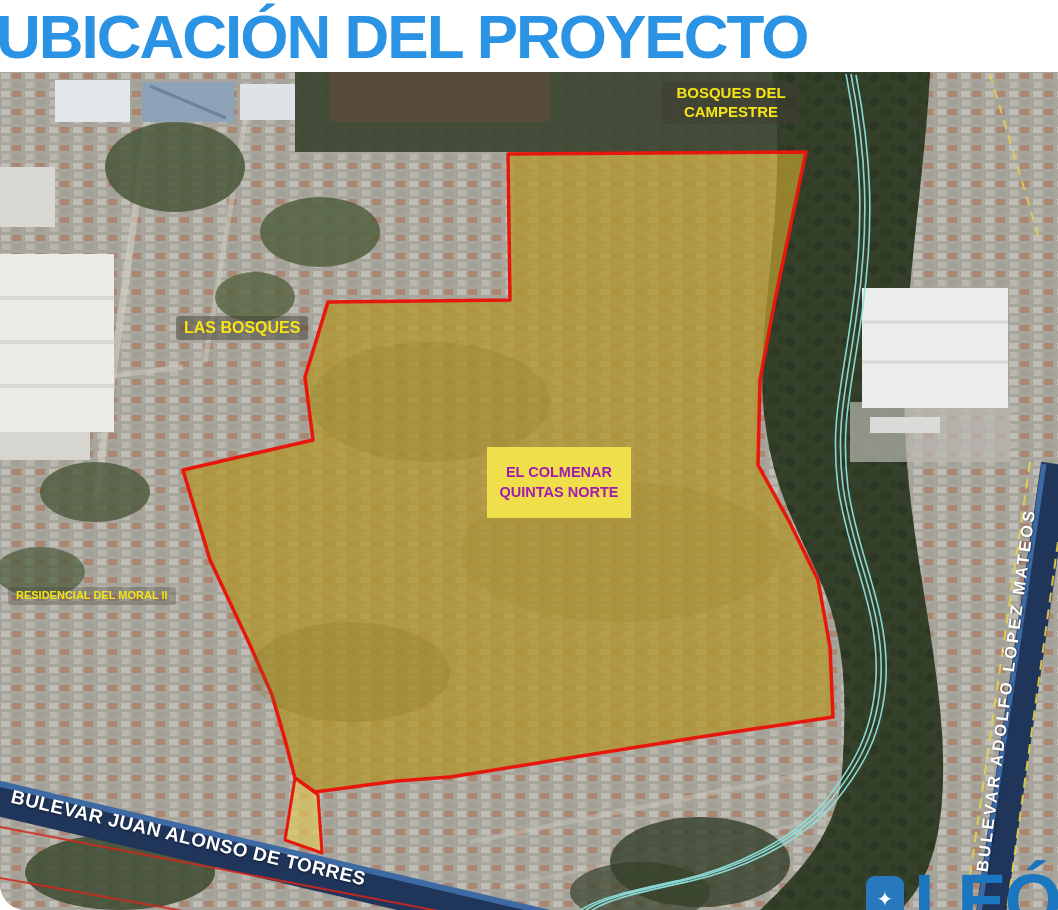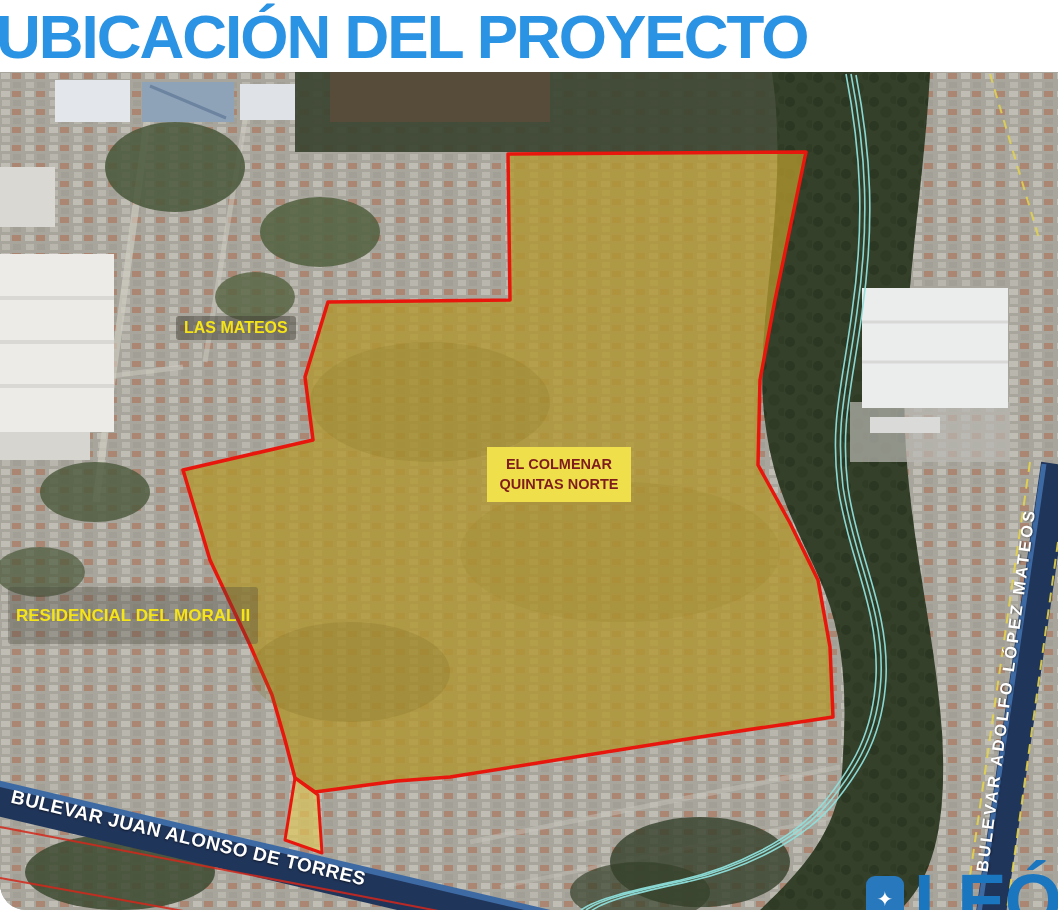--- a/index.html
+++ b/index.html
@@ -9,26 +9,26 @@
   .title-band h1{margin:0 0 0 -4px;font-size:62px;line-height:74px;font-weight:bold;
        color:#2B93E3;letter-spacing:-2px;white-space:nowrap;}
   .map{position:absolute;left:0;top:72px;width:1058px;height:838px;overflow:hidden;
        border-bottom-left-radius:26px;background:#a7a59c;}
   .map svg{position:absolute;left:0;top:0;}
   .lbl{position:absolute;font-weight:bold;color:#F4E418;text-align:center;
        line-height:1.25;border-radius:3px;}
   .lbl.dark{background:rgba(62,60,50,0.48);padding:2px 8px;}
   .lbl-bosques{left:662px;top:10px;width:122px;font-size:15px;}
   .lbl-quintas{left:176px;top:244px;font-size:16px;}
-  .lbl-moral2{left:8px;top:515px;font-size:17px;background:rgba(70,68,58,0.32);
-       padding:18px 8px;}
+  .lbl-moral2{left:8px;top:515px;font-size:11px;background:rgba(70,68,58,0.32);
+       padding:2px 8px;}
   .lbl-moral1{left:556px;top:769px;font-size:14.5px;}
   .project-box{position:absolute;left:487px;top:375px;width:140px;background:#EFDF4A;
-       color:#7f1d1d;font-weight:bold;font-size:14.5px;text-align:center;
-       line-height:1.35;padding:8px 2px;}
+       color:#a21caf;font-weight:bold;font-size:14.5px;text-align:center;
+       line-height:1.35;padding:16px 2px;}
   .road-label{position:absolute;color:#ffffff;font-weight:bold;white-space:nowrap;
        text-shadow:0 1px 2px rgba(0,0,0,0.55);}
   .road-label.torres{left:14px;top:714px;font-size:19px;letter-spacing:0.5px;
        transform-origin:0 0;transform:rotate(13.2deg);}
   .road-label.mateos{left:1006px;top:618px;font-size:16.5px;letter-spacing:3px;
        transform:translate(-50%,-50%) rotate(-82.5deg);}
   .leon-logo{position:absolute;left:866px;top:792px;display:flex;align-items:flex-start;}
   .leon-icon{width:38px;height:46px;margin-top:12px;background:#2878BE;border-radius:9px;
        display:flex;align-items:center;justify-content:center;color:#ffffff;
        font-size:20px;}
@@ -132,21 +132,25 @@
 
     <g>
       <line x1="1056" y1="392" x2="990" y2="848" stroke="#20355A" stroke-width="30"></line>
       <line x1="1044" y1="392" x2="978" y2="848" stroke="#3e6aa4" stroke-width="5"></line>
       <line x1="1030" y1="390" x2="964" y2="845" stroke="#e6d44a" stroke-width="2" stroke-dasharray="10 7" opacity="0.9"></line>
       <line x1="1058" y1="470" x2="1006" y2="845" stroke="#e6d44a" stroke-width="2" stroke-dasharray="10 7" opacity="0.9"></line>
     </g>
     <line x1="990" y1="2" x2="1040" y2="170" stroke="#e6d44a" stroke-width="2" stroke-dasharray="9 7" opacity="0.85"></line>
   </svg>
 
-  <div class="lbl dark lbl-quintas">LAS MATEOS</div>
+  <div class="lbl dark lbl-bosques">
+    <span>BOSQUES DEL</span><br>
+    <span>CAMPESTRE</span>
+  </div>
+  <div class="lbl dark lbl-quintas">LAS BOSQUES</div>
   <div class="lbl lbl-moral2">RESIDENCIAL DEL MORAL II</div>
 
   <div class="project-box">
     <span>EL COLMENAR</span><br>
     <span>QUINTAS NORTE</span>
   </div>
 
   <div class="road-label torres">BULEVAR JUAN ALONSO DE TORRES</div>
   <div class="road-label mateos">BULEVAR ADOLFO LÓPEZ MATEOS</div>
 

